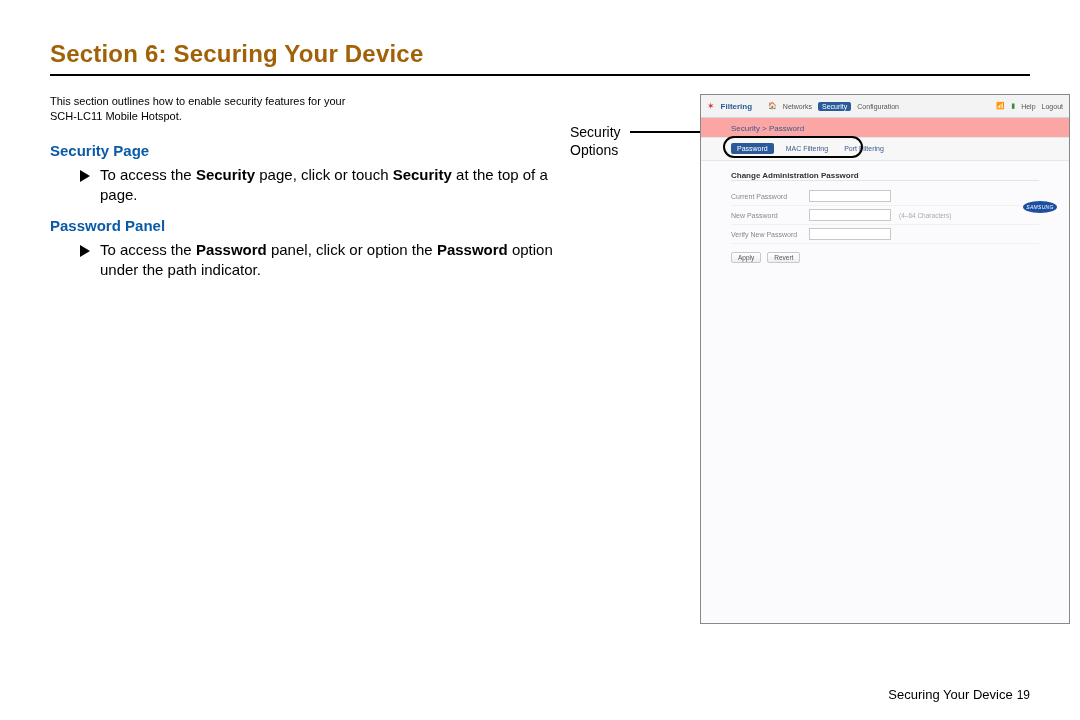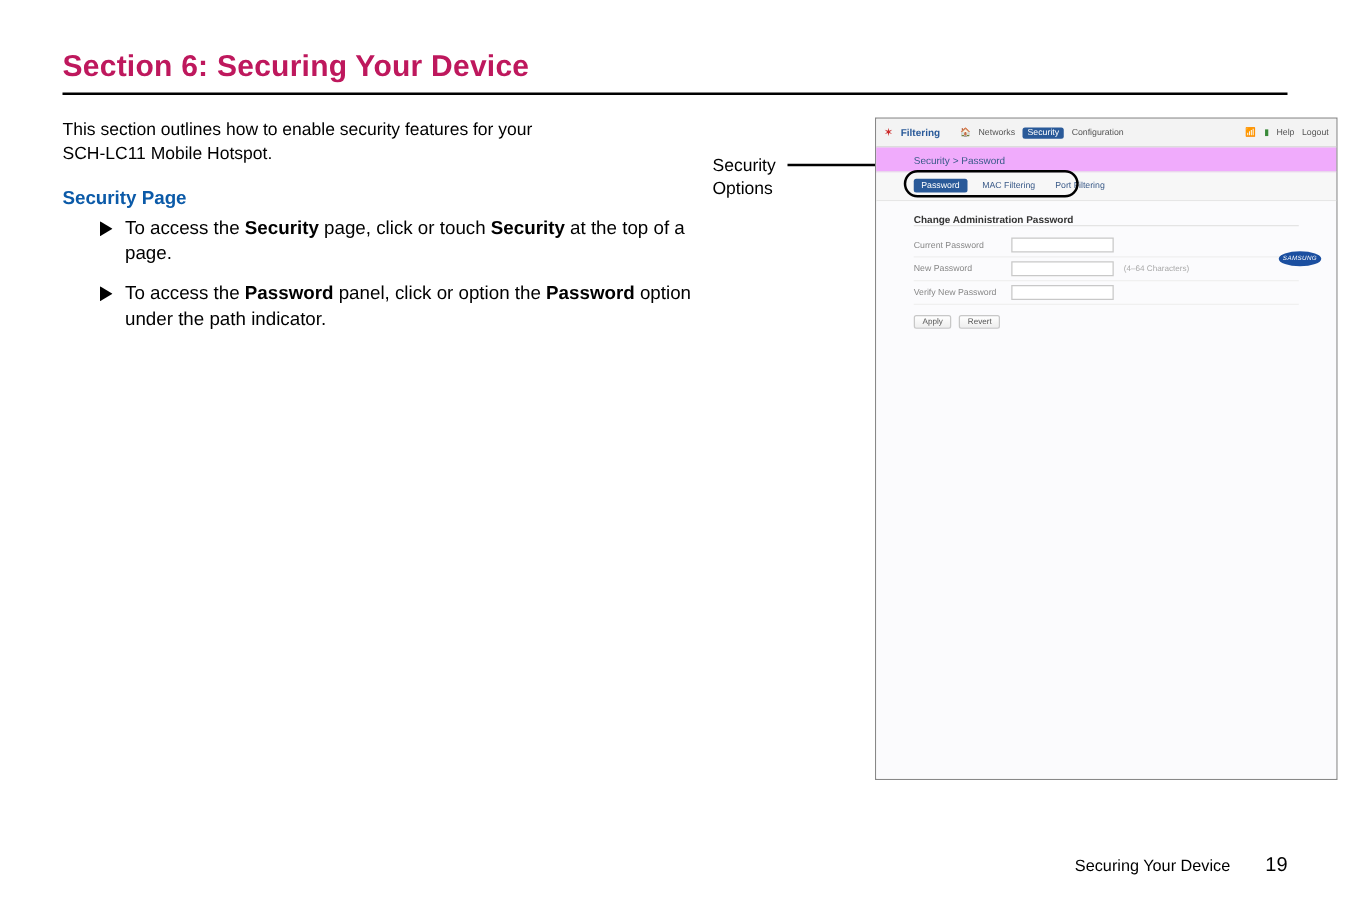--- a/index.html
+++ b/index.html
@@ -14,21 +14,21 @@
   .page {
     position: relative;
     width: 1080px;
     height: 720px;
     box-sizing: border-box;
     padding: 40px 50px 0 50px;
   }
   .section-title {
     font-family: Arial, Helvetica, sans-serif;
     font-weight: 900;
-    color: #be185d;
+    color: #a16207;
     font-size: 24px;
     letter-spacing: 0.2px;
     margin: 0 0 6px 0;
   }
   .rule {
     border: none;
     border-top: 2px solid #000;
     margin: 0 0 18px 0;
   }
   .columns {
@@ -36,21 +36,21 @@
     gap: 30px;
   }
   .col-left {
     flex: 0 0 520px;
   }
   .col-right {
     flex: 1;
     position: relative;
   }
   .intro {
-    font-size: 14px;
+    font-size: 11px;
     line-height: 1.35;
     margin: 0 0 18px 0;
   }
   .subhead {
     color: #0b5aa8;
     font-weight: 900;
     font-size: 15px;
     margin: 10px 0 6px 0;
   }
   .bullet-row {
@@ -135,21 +135,21 @@
     display: flex;
     gap: 6px;
     align-items: center;
   }
   .sig-icon { color: #4070b0; }
   .batt-icon { color: #3a8a3a; }
   .breadcrumb {
     font-size: 8px;
     color: #3a5a88;
     padding: 6px 30px 4px 30px;
-    background: #f0abfc;
+    background: #fca5a5;
     border-bottom: 1px solid #e6e6e6;
   }
   .tabs-row {
     position: relative;
     display: flex;
     gap: 8px;
     padding: 5px 30px 6px 30px;
     font-size: 7px;
     background: #f7f7f7;
     border-bottom: 1px solid #e6e6e6;
@@ -248,24 +248,24 @@
     letter-spacing: 0.3px;
   }
 
   .footer {
     position: absolute;
     right: 50px;
     bottom: 18px;
     font-size: 13px;
     color: #000;
     display: flex;
-    gap: 28px;
+    gap: 4px;
     align-items: baseline;
   }
-  .footer-page { font-size: 16px; }
+  .footer-page { font-size: 12px; }
 </style>
 </head>
 <body>
 
 <div class="page">
   <h1 class="section-title">Section 6: Securing Your Device</h1>
   <hr class="rule">
 
   <div class="columns">
     <div class="col-left">
@@ -279,20 +279,21 @@
         <span class="tri-icon">
           <svg width="10" height="12" viewBox="0 0 10 12">
               <polygon points="0,0 10,6 0,12" fill="#000"></polygon>
             </svg>
         </span>
         <span class="bullet-text">
           <span>To access the </span><b>Security</b><span> page, click or touch </span><b>Security</b><span> at the top of a page.</span>
         </span>
       </div>
 
+      <div class="subhead">Password Panel</div>
       <div class="bullet-row">
         <span class="tri-icon">
           <svg width="10" height="12" viewBox="0 0 10 12">
               <polygon points="0,0 10,6 0,12" fill="#000"></polygon>
             </svg>
         </span>
         <span class="bullet-text">
           <span>To access the </span><b>Password</b><span> panel, click or option the </span><b>Password</b><span> option under the path indicator.</span>
         </span>
       </div>

